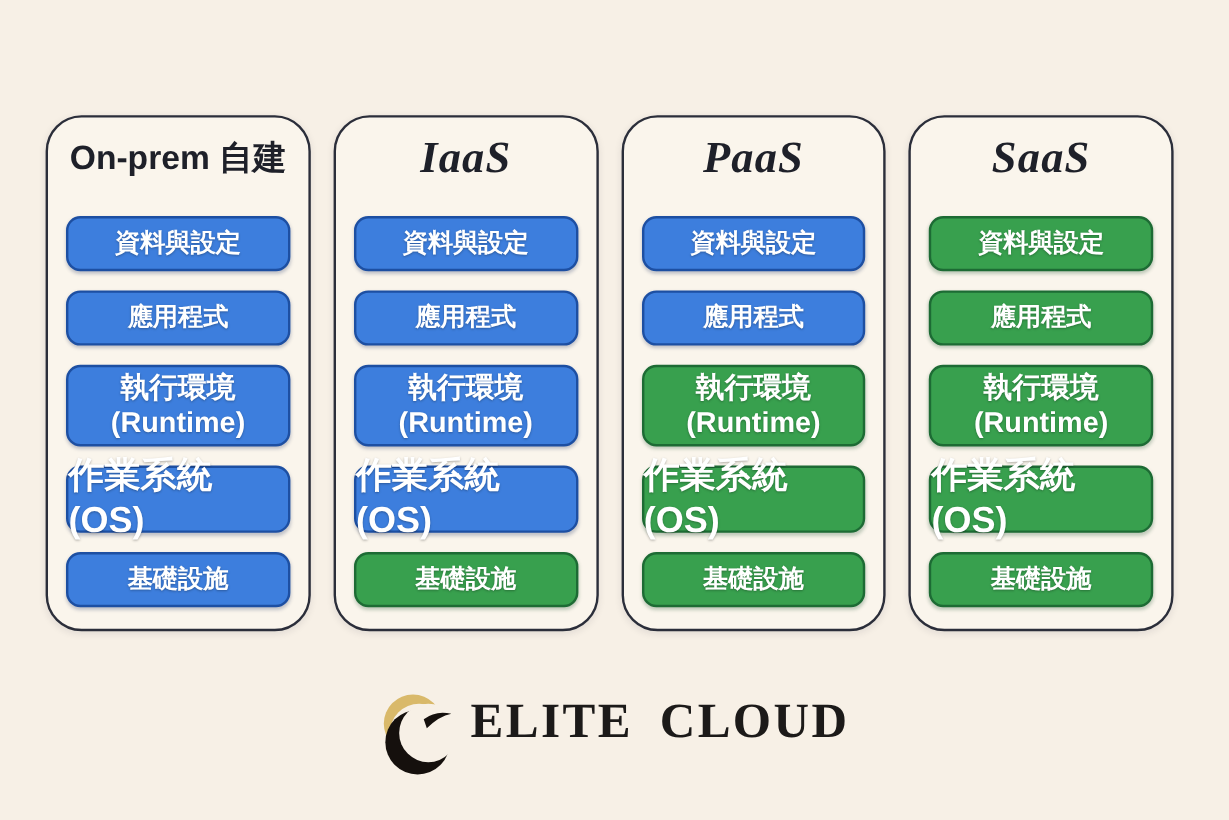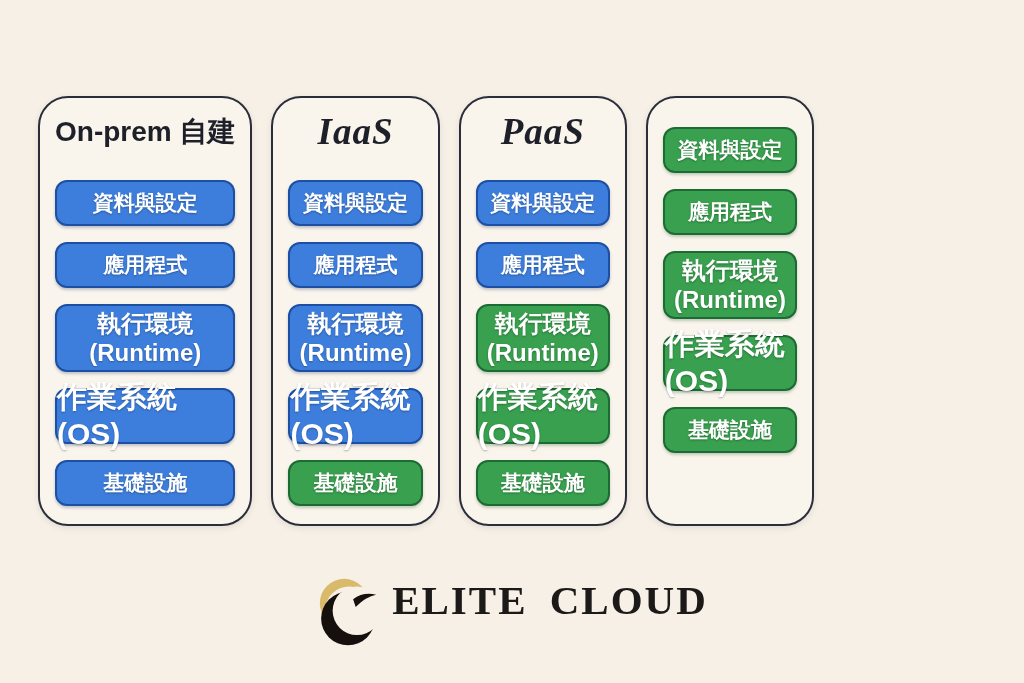--- a/index.html
+++ b/index.html
@@ -2,21 +2,21 @@
 <html><head>
 <meta charset="utf-8">
 <style>
   html,body{margin:0;padding:0;}
   body{
     width:1024px;height:683px;position:relative;overflow:hidden;
     background:#f7f0e6;
     font-family:"Liberation Sans", sans-serif;
   }
   .cards{
-    position:absolute;left:38px;top:96px;width:776px;height:430px;
+    position:absolute;left:38px;top:96px;width:940px;height:430px;
     display:flex;gap:19px;
   }
   .card{
     flex:1;box-sizing:border-box;
     background:#faf5ec;
     border:2.5px solid #2b2e3a;
     border-radius:30px;
     box-shadow:0 2px 6px rgba(40,40,60,.10);
     padding:8px 15px 18px;
     display:flex;flex-direction:column;
@@ -115,20 +115,21 @@
       <div class="layer h-md green">
           <span class="line">作業系統 (OS)</span>
         </div>
       <div class="layer h-sm green">
           <span class="line">基礎設施</span>
         </div>
     </div>
   </section>
 
   <section class="card">
+    <h2 class="card-title serif">SaaS</h2>
     <div class="layers">
       <div class="layer h-sm green">
           <span class="line">資料與設定</span>
         </div>
       <div class="layer h-sm green">
           <span class="line">應用程式</span>
         </div>
       <div class="layer h-lg green">
           <span class="line">執行環境</span>
           <span class="line">(Runtime)</span>

